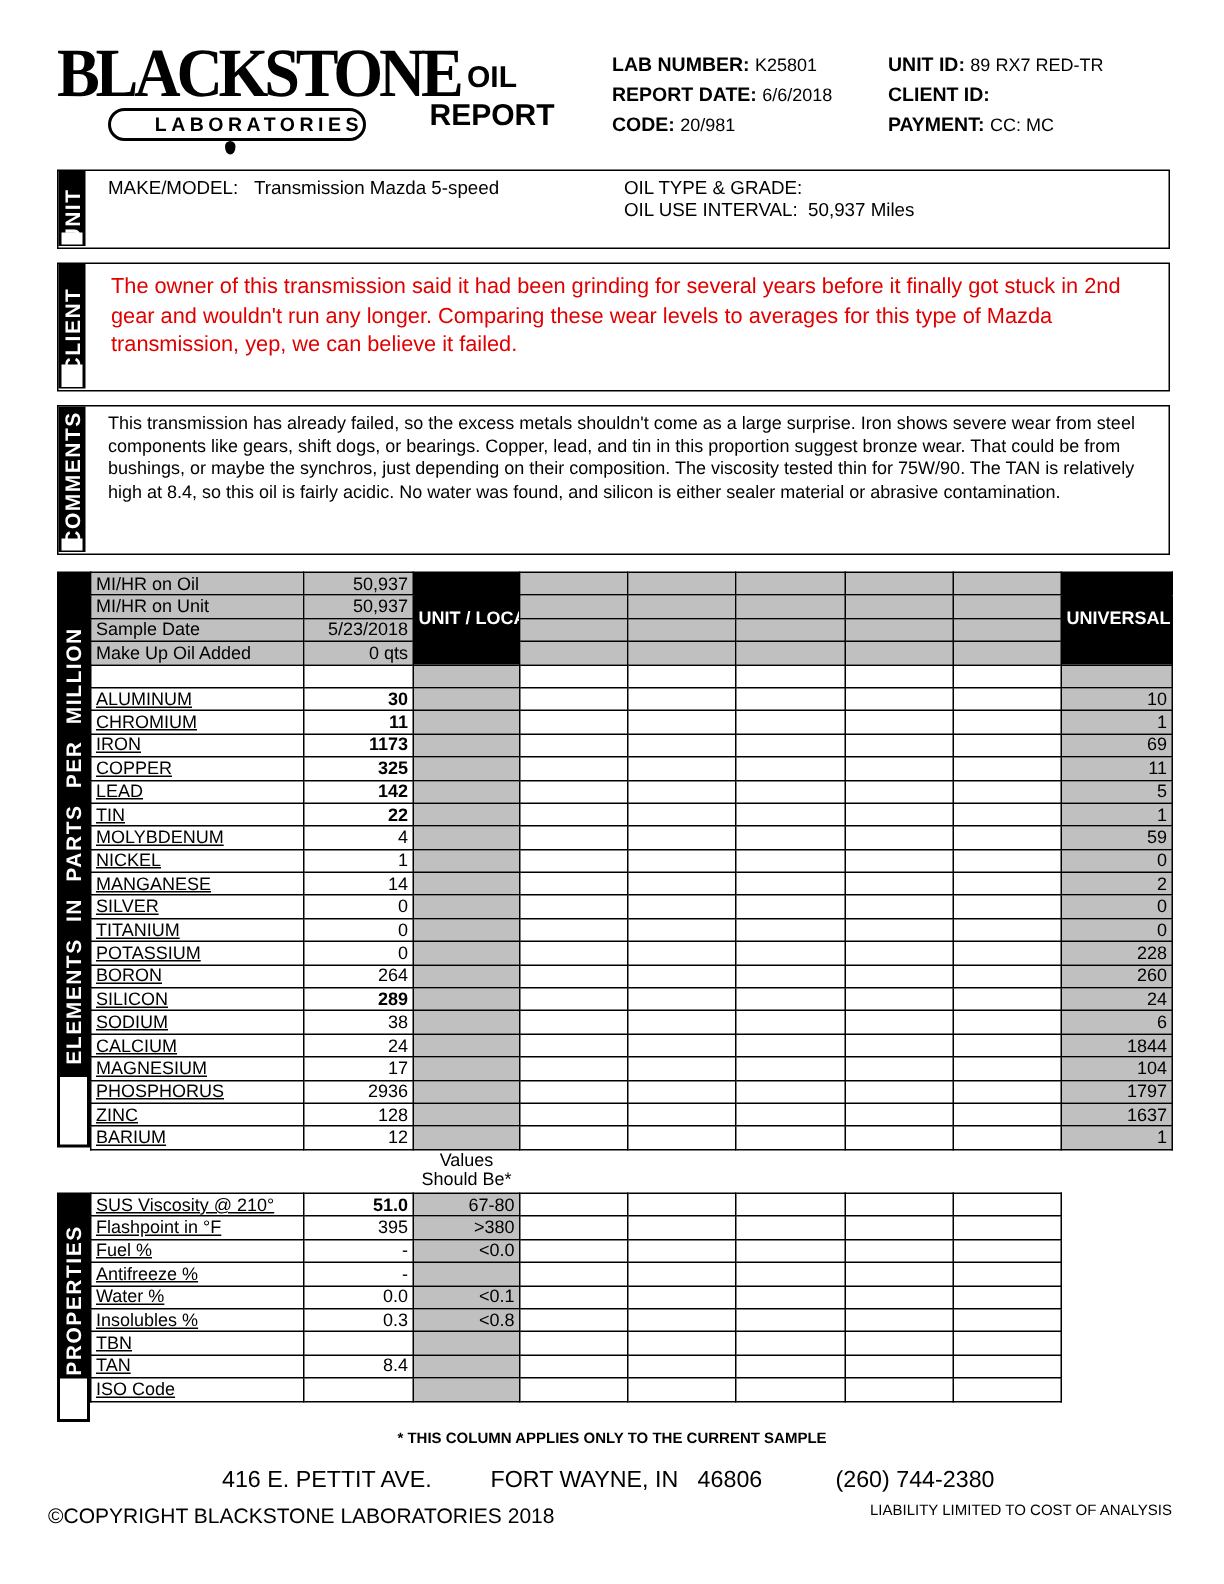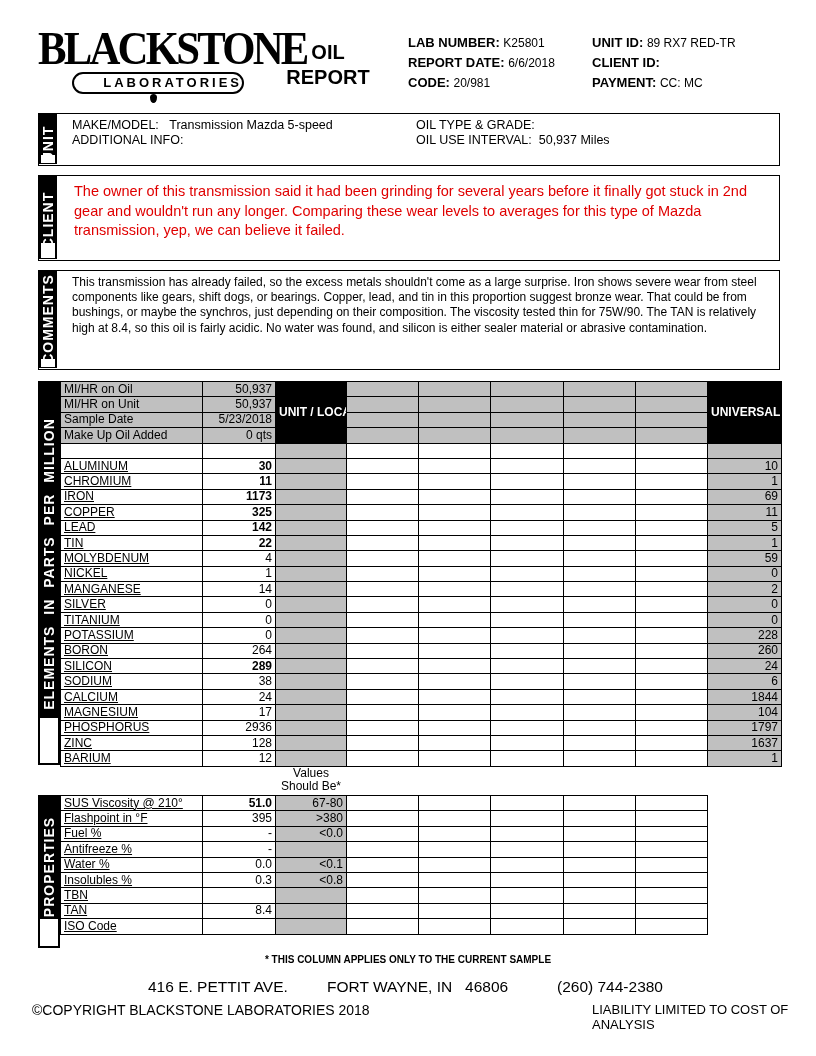--- a/index.html
+++ b/index.html
@@ -45,21 +45,21 @@
   .blk { background: #000; color: #fff; font-weight: bold; font-size: 11px; text-align: center; line-height: 13px; }
   .num { text-align: right; }
   .b { font-weight: bold; }
   .ul { text-decoration: underline; }
 
   .vals-should { left: 275px; top: 767px; width: 72px; text-align: center; font-size: 12px; line-height: 13px; }
 
   .footnote { left: 0; width: 816px; top: 954px; text-align: center; font-size: 10px; font-weight: bold; }
   .address { top: 978px; font-size: 15.5px; }
   .copyright { left: 32px; top: 1002px; font-size: 14px; }
-  .liability { left: 592px; top: 1002px; font-size: 13px; }
+  .liability { left: 580px; top: 1002px; font-size: 10px; }
 </style>
 </head>
 <body>
 
 <div class="abs logo">
   <div class="logo-word">BLACKSTONE</div>
   <div class="logo-sub">LABORATORIES</div>
   <div class="logo-drop"></div>
 </div>
 
@@ -98,21 +98,20 @@
   </div>
 </div>
 
 <div class="abs box unit-box">
   <div class="side-label" style="left:0;top:0;width:18px;height:50px;">
     <div class="txt" style="top:22px;transform:translateX(-50%) rotate(-90deg);">UNIT</div>
     <div class="side-white" style="top:41px;height:8px;"></div>
   </div>
   <div class="abs unit-text" style="left:33px;top:4px;">
     <div><span>MAKE/MODEL:</span>&nbsp;&nbsp;&nbsp;<span>Transmission Mazda 5-speed</span></div>
-    <div><span>ADDITIONAL INFO:</span> <span></span></div>
   </div>
   <div class="abs unit-text" style="left:377px;top:4px;">
     <div><span>OIL TYPE &amp; GRADE:</span> <span></span></div>
     <div><span>OIL USE INTERVAL:</span>&nbsp; <span>50,937 Miles</span></div>
   </div>
 </div>
 
 <div class="abs box client-box">
   <div class="side-label" style="left:0;top:0;width:18px;height:83px;">
     <div class="txt" style="top:36px;transform:translateX(-50%) rotate(-90deg);">CLIENT</div>

